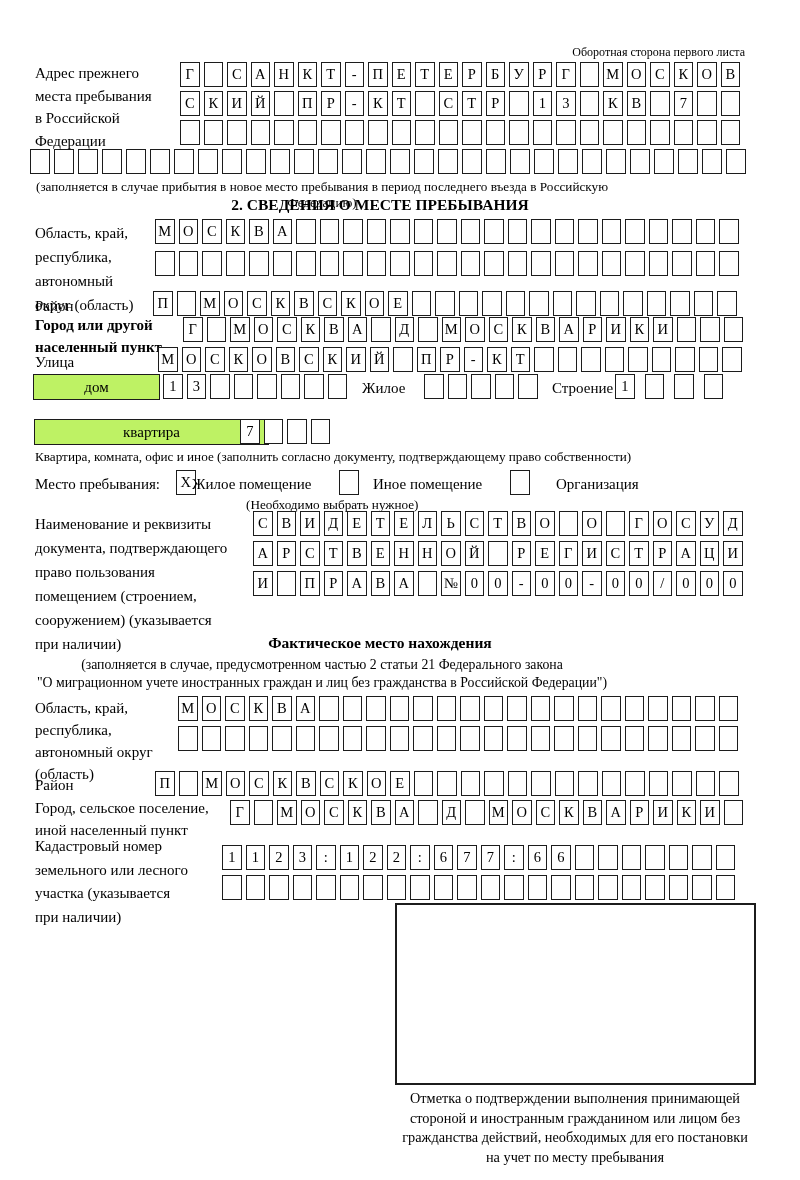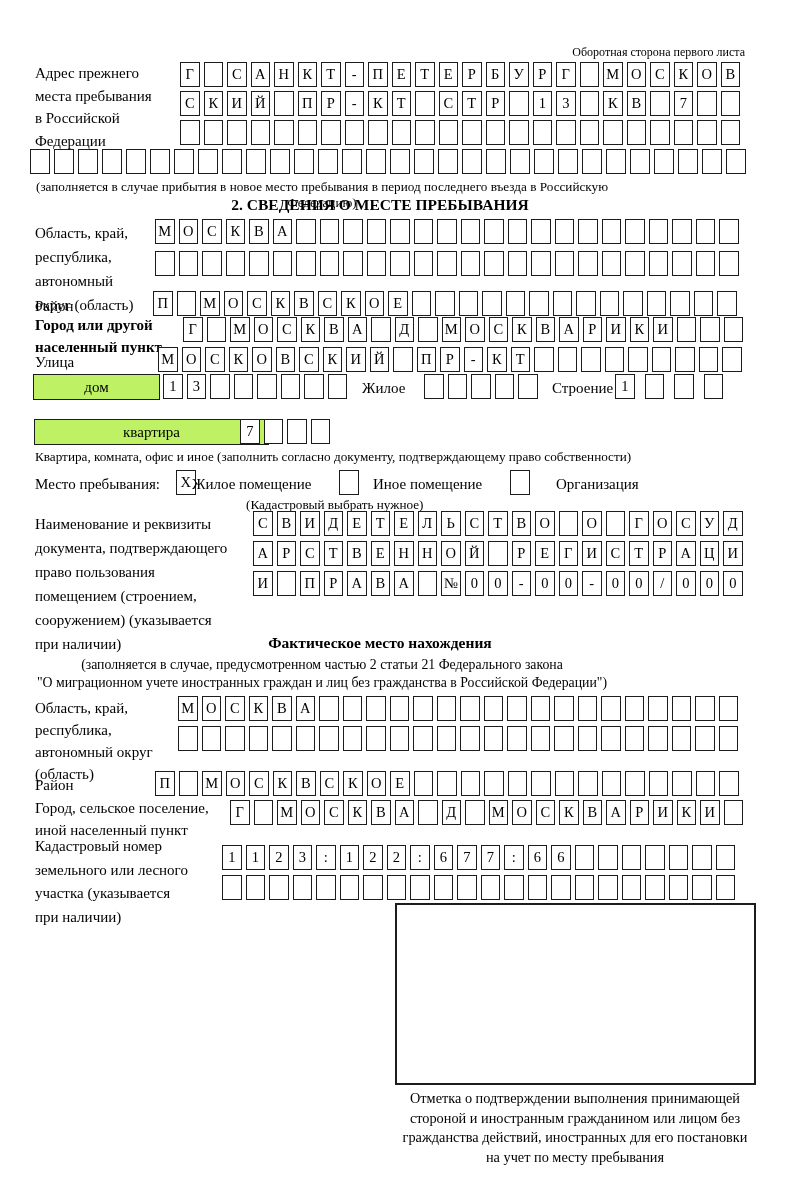--- a/index.html
+++ b/index.html
@@ -339,21 +339,21 @@
     </div>
   <div class="lbl" style="left:192px;top:473px;">Жилое помещение</div>
   <div class="boxrow" style="left:339px;top:470px;">
       <span class="cell"></span>
     </div>
   <div class="lbl" style="left:373px;top:473px;">Иное помещение</div>
   <div class="boxrow" style="left:510px;top:470px;">
       <span class="cell"></span>
     </div>
   <div class="lbl" style="left:556px;top:473px;">Организация</div>
-  <div class="note" style="left:246px;top:497px;">(Кадастровый выбрать нужное)</div>
+  <div class="note" style="left:246px;top:497px;">(Необходимо выбрать нужное)</div>
 
   <div class="lbl" style="left:35px;top:512px;line-height:24px;">Наименование и реквизиты
 документа, подтверждающего
 право пользования
 помещением (строением,
 сооружением) (указывается
 при наличии)</div>
   <div class="boxrow" style="left:253px;top:511px;">
       <span class="cell">С</span>
       <span class="cell">В</span>
@@ -590,16 +590,16 @@
       <span class="cell"></span>
       <span class="cell"></span>
       <span class="cell"></span>
       <span class="cell"></span>
       <span class="cell"></span>
     </div>
 
   <div class="stamp" style="left:395px;top:903px;width:357px;height:178px;"></div>
   <div class="note pre" style="left:370px;top:1089px;width:410px;text-align:center;font-size:14.3px;line-height:19.5px;">Отметка о подтверждении выполнения принимающей
 стороной и иностранным гражданином или лицом без
-гражданства действий, иностранных для его постановки
+гражданства действий, необходимых для его постановки
 на учет по месту пребывания</div>
 
 </div>
 
 </body></html>

